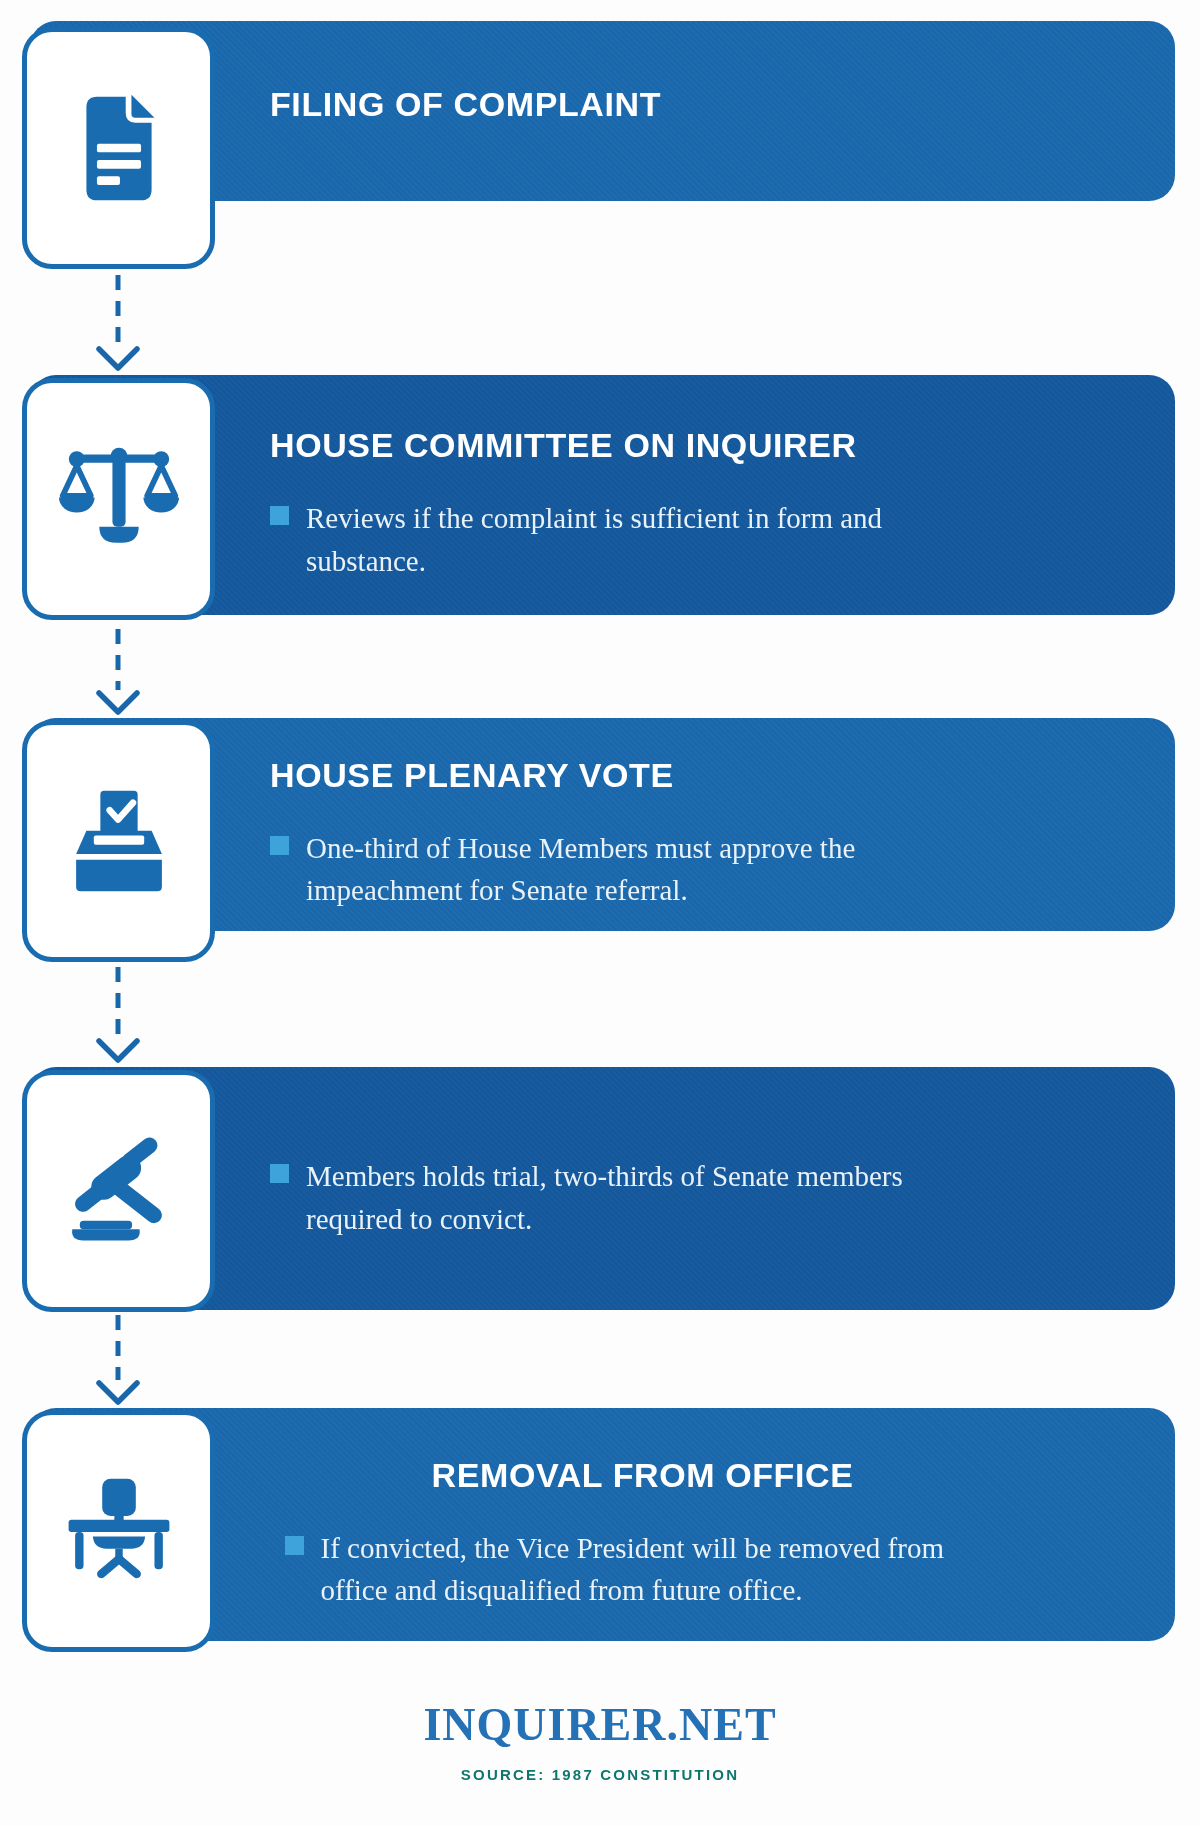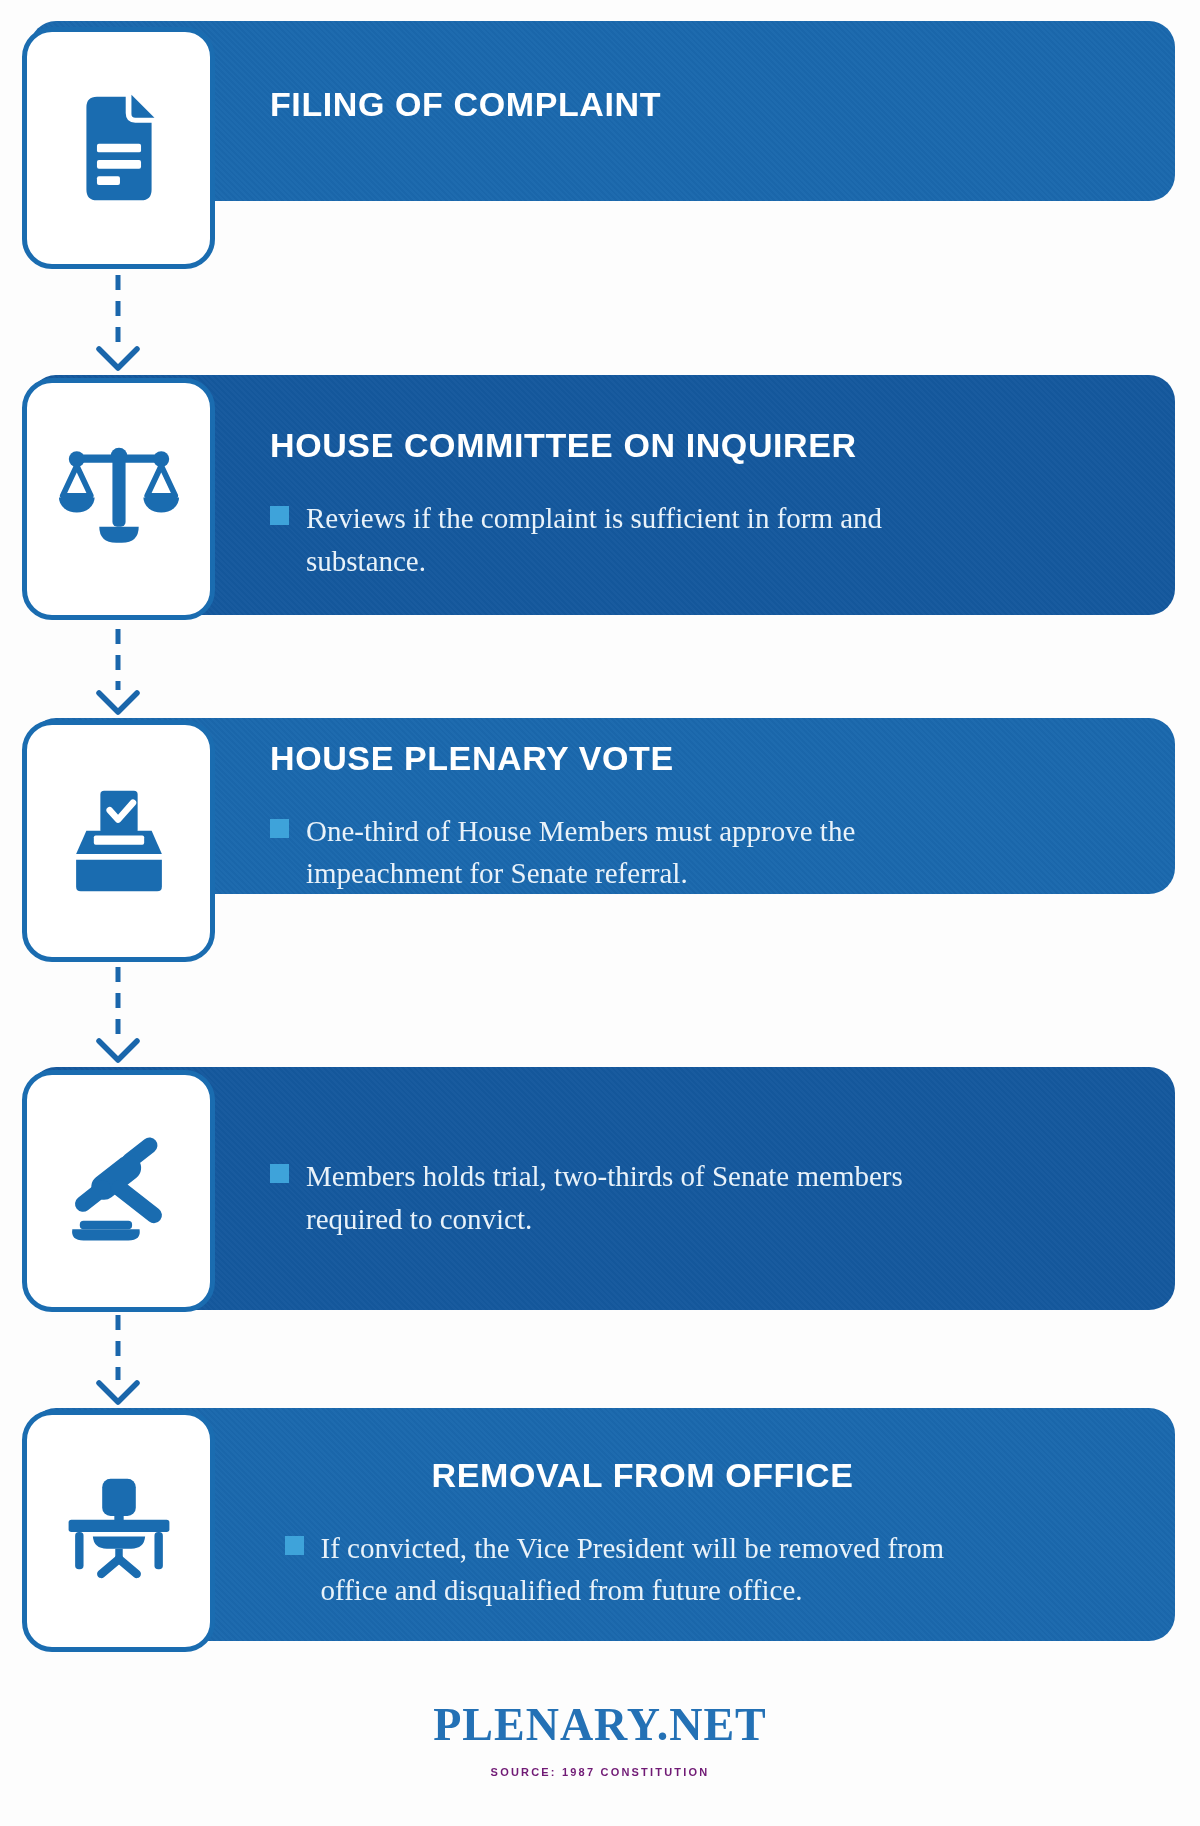--- a/index.html
+++ b/index.html
@@ -12,21 +12,21 @@
     position:absolute;left:30px;width:1145px;box-sizing:border-box;
     border-radius:26px;
     display:flex;flex-direction:column;justify-content:center;
     padding:18px 160px 0 240px;
     background-image:repeating-linear-gradient(45deg,rgba(255,255,255,0.02) 0 2px,rgba(0,0,0,0.015) 2px 4px);
   }
   .tone-light{background-color:#1a68ad;}
   .tone-dark{background-color:#14589d;}
   .b1{top:21px;height:180px;}
   .b2{top:375px;height:240px;}
-  .b3{top:718px;height:176px;justify-content:flex-end;}
+  .b3{top:718px;height:213px;}
   .b4{top:1067px;height:243px;}
   .b5{top:1408px;height:233px;align-items:center;}
   .title{
     margin:0 0 32px 0;font-size:34px;font-weight:bold;color:#ffffff;
     letter-spacing:0.6px;font-family:"Liberation Sans",sans-serif;
   }
   .bullet-row{display:flex;align-items:flex-start;}
   .bullet-sq{flex:0 0 19px;width:19px;height:19px;background:#3ea3da;margin:9px 17px 0 0;}
   .body{
     margin:0;max-width:680px;font-family:"Liberation Serif",serif;
@@ -43,21 +43,21 @@
   
   .arrow{position:absolute;left:88px;z-index:1;}
   .a1{top:272px;} .a2{top:626px;} .a3{top:964px;} .a4{top:1312px;}
   
   .footer{position:absolute;left:0;top:1698px;width:100%;text-align:center;}
   .logo{
     font-family:"Liberation Serif",serif;font-weight:bold;font-size:46px;
     color:#2471b5;letter-spacing:1px;
   }
   .source{
-    margin-top:15px;font-size:11px;font-weight:bold;letter-spacing:2.2px;color:#701a75;
+    margin-top:15px;font-size:15px;font-weight:bold;letter-spacing:2.2px;color:#0f766e;
   }
 </style>
 </head>
 <body>
 
 <div class="page">
 
   <div class="banner tone-light b1">
     <h2 class="title">FILING OF COMPLAINT</h2>
   </div>
@@ -172,17 +172,17 @@
         <rect x="98" y="59" width="9" height="40" rx="4"></rect>
         <path d="M32 64 H88 Q87 77 73 77 H47 Q33 77 32 64 Z"></path>
         <rect x="56" y="77" width="8" height="13"></rect>
       </g>
       <path d="M60 88 L41 104" stroke="#1a6cb0" stroke-width="9" stroke-linecap="round" fill="none"></path>
       <path d="M60 88 L79 104" stroke="#1a6cb0" stroke-width="9" stroke-linecap="round" fill="none"></path>
     </svg>
   </div>
 
   <div class="footer">
-    <div class="logo">PLENARY.NET</div>
+    <div class="logo">INQUIRER.NET</div>
     <div class="source">SOURCE: 1987 CONSTITUTION</div>
   </div>
 
 </div>
 
 </body></html>

